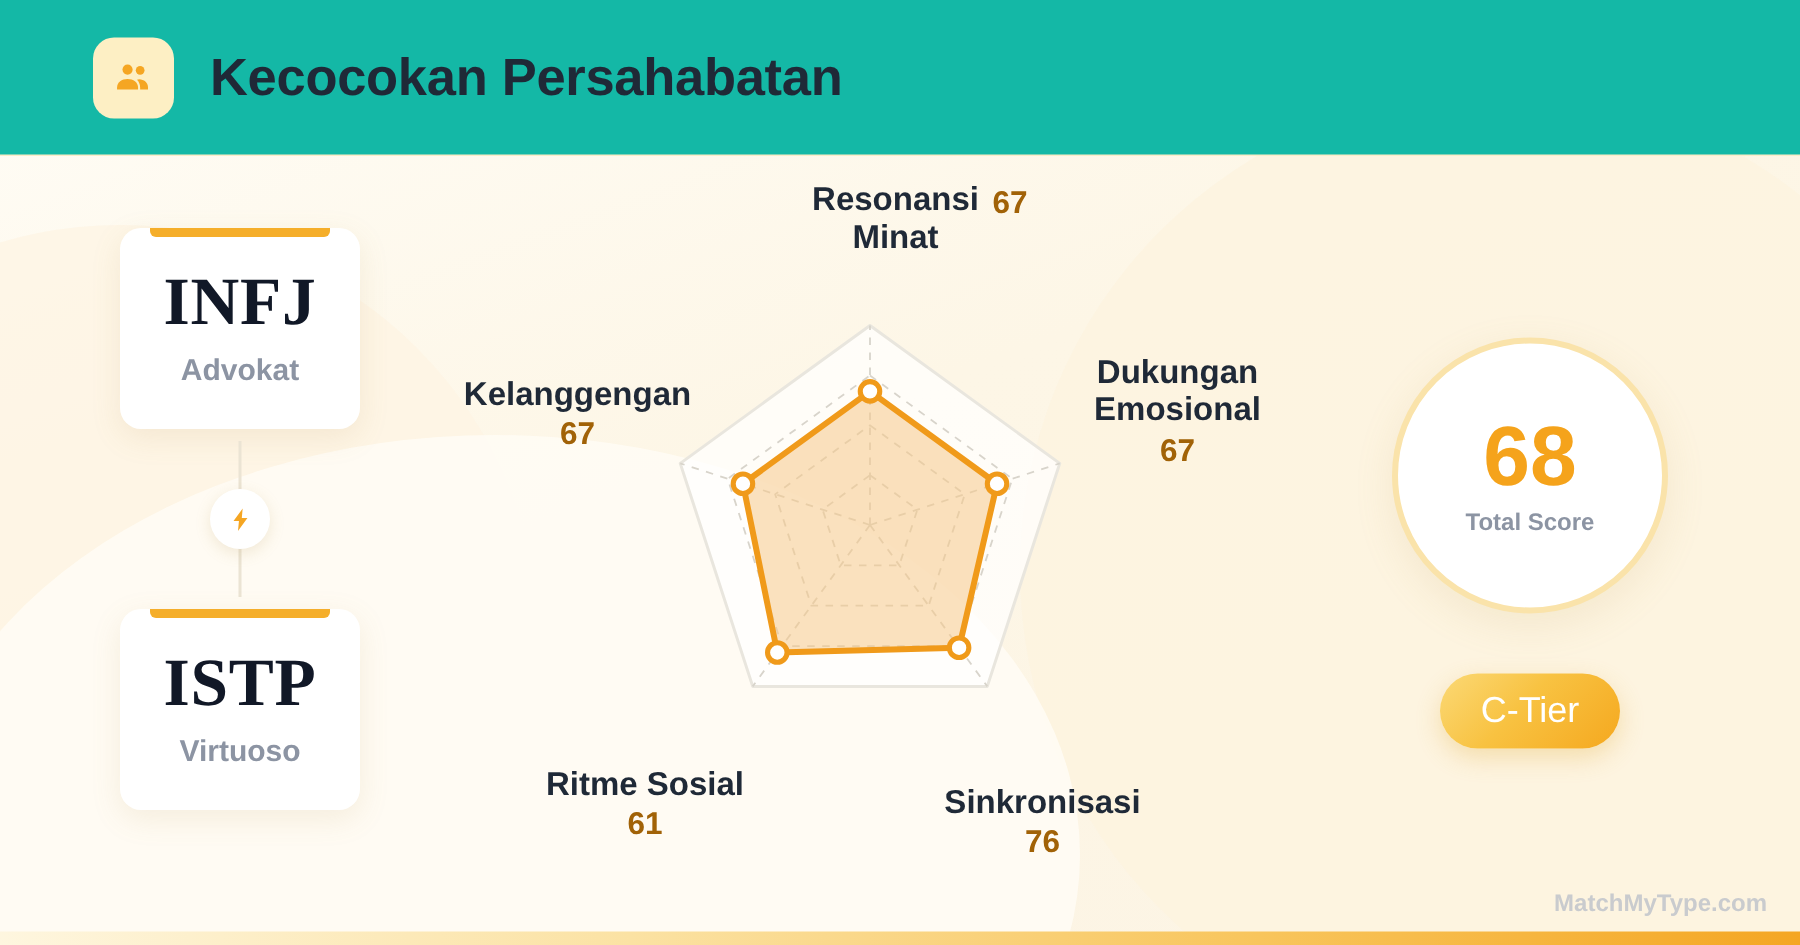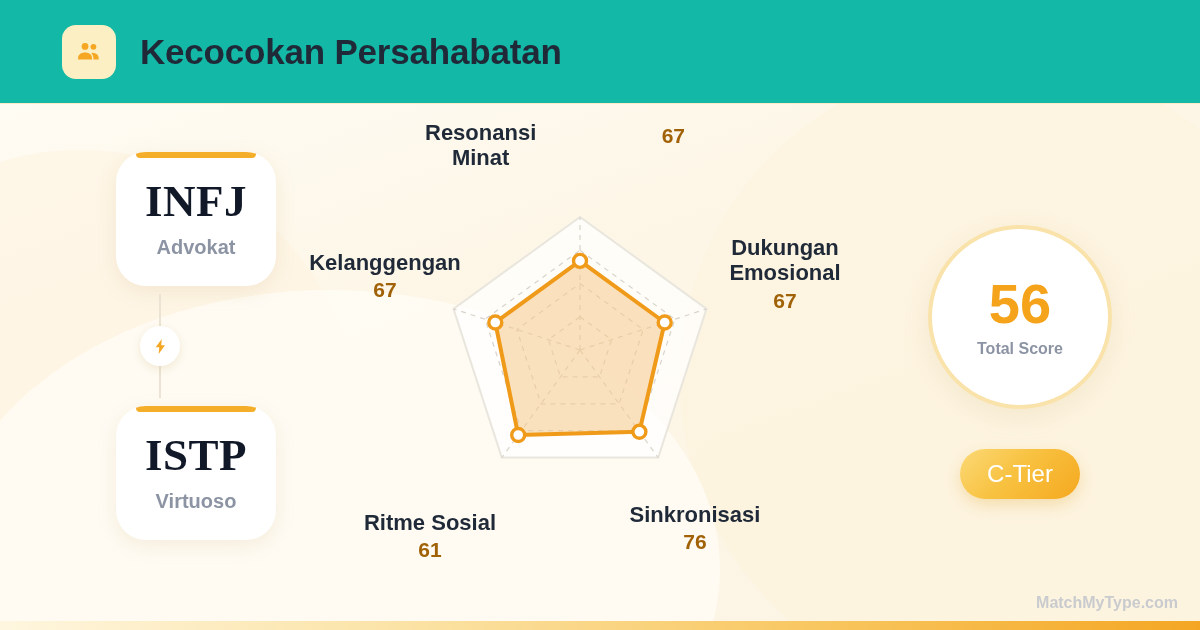--- a/index.html
+++ b/index.html
@@ -51,26 +51,25 @@
   .header-title {
     margin-left:24px;
     font-size:35px; font-weight:bold; color:#1F2937;
     letter-spacing:-.2px; white-space:nowrap;
   }
 
   
   .types { position:absolute; left:80px; top:152px; width:160px; z-index:4; }
   .type-card {
     position:relative; width:160px; height:134px;
-    background:#FFFFFF; border-radius:30px;
+    background:#FFFFFF; border-radius:14px;
     box-shadow:0 6px 20px rgba(180,150,80,.13);
     display:flex; flex-direction:column;
     align-items:center; justify-content:center;
     overflow:hidden;
-    margin-left:36px;
   }
   .type-card::before {
     content:""; position:absolute; top:0; left:20px; right:20px; height:6px;
     background:#F5AE2A; border-radius:0 0 4px 4px;
   }
   .type-code {
     font-family:"Liberation Serif", serif;
     font-size:45px; font-weight:bold; color:#111827;
     line-height:1; letter-spacing:.5px;
   }
@@ -100,24 +99,24 @@
     position:absolute; text-align:center; line-height:1.15;
   }
   .axis-label .nm {
     font-size:22px; font-weight:bold; color:#1F2937; white-space:pre-line;
   }
   .axis-label .vl {
     font-size:21px; font-weight:bold; color:#a16207; margin-top:3px;
   }
   
   .ax-0 { left:155px; top:10px; width:260px; }
-  .ax-0 .row { display:flex; align-items:flex-start; justify-content:space-between; gap:9px; }
+  .ax-0 .row { display:flex; align-items:flex-start; justify-content:flex-end; gap:9px; }
   .ax-0 .vl { margin-top:4px; }
   .ax-1 { left:400px; top:125px; width:230px; }
-  .ax-2 { left:320px; top:392px; width:210px; }
+  .ax-2 { left:320px; top:412px; width:210px; }
   .ax-3 { left:50px; top:400px; width:220px; }
   .ax-4 { left:-10px; top:140px; width:250px; }
 
   
   .score-wrap { position:absolute; left:928px; top:225px; width:184px; z-index:4; text-align:center; }
   .score-circle {
     width:184px; height:184px; border-radius:50%;
     background:#FFFFFF; border:4px solid #FAE3AA;
     box-shadow:0 8px 26px rgba(190,160,90,.14);
     display:flex; flex-direction:column; align-items:center; justify-content:center;
@@ -229,20 +228,20 @@
   </div>
 
   <div class="axis-label ax-4">
     <div class="nm">Kelanggengan</div>
     <div class="vl">67</div>
   </div>
 </div>
 
 <div class="score-wrap">
   <div class="score-circle">
-    <div class="score-value">56</div>
+    <div class="score-value">68</div>
     <div class="score-label">Total Score</div>
   </div>
   <div class="tier-badge">C-Tier</div>
 </div>
 
 <div class="watermark">MatchMyType.com</div>
 <div class="bottom-bar"></div>
 
 </body></html>

